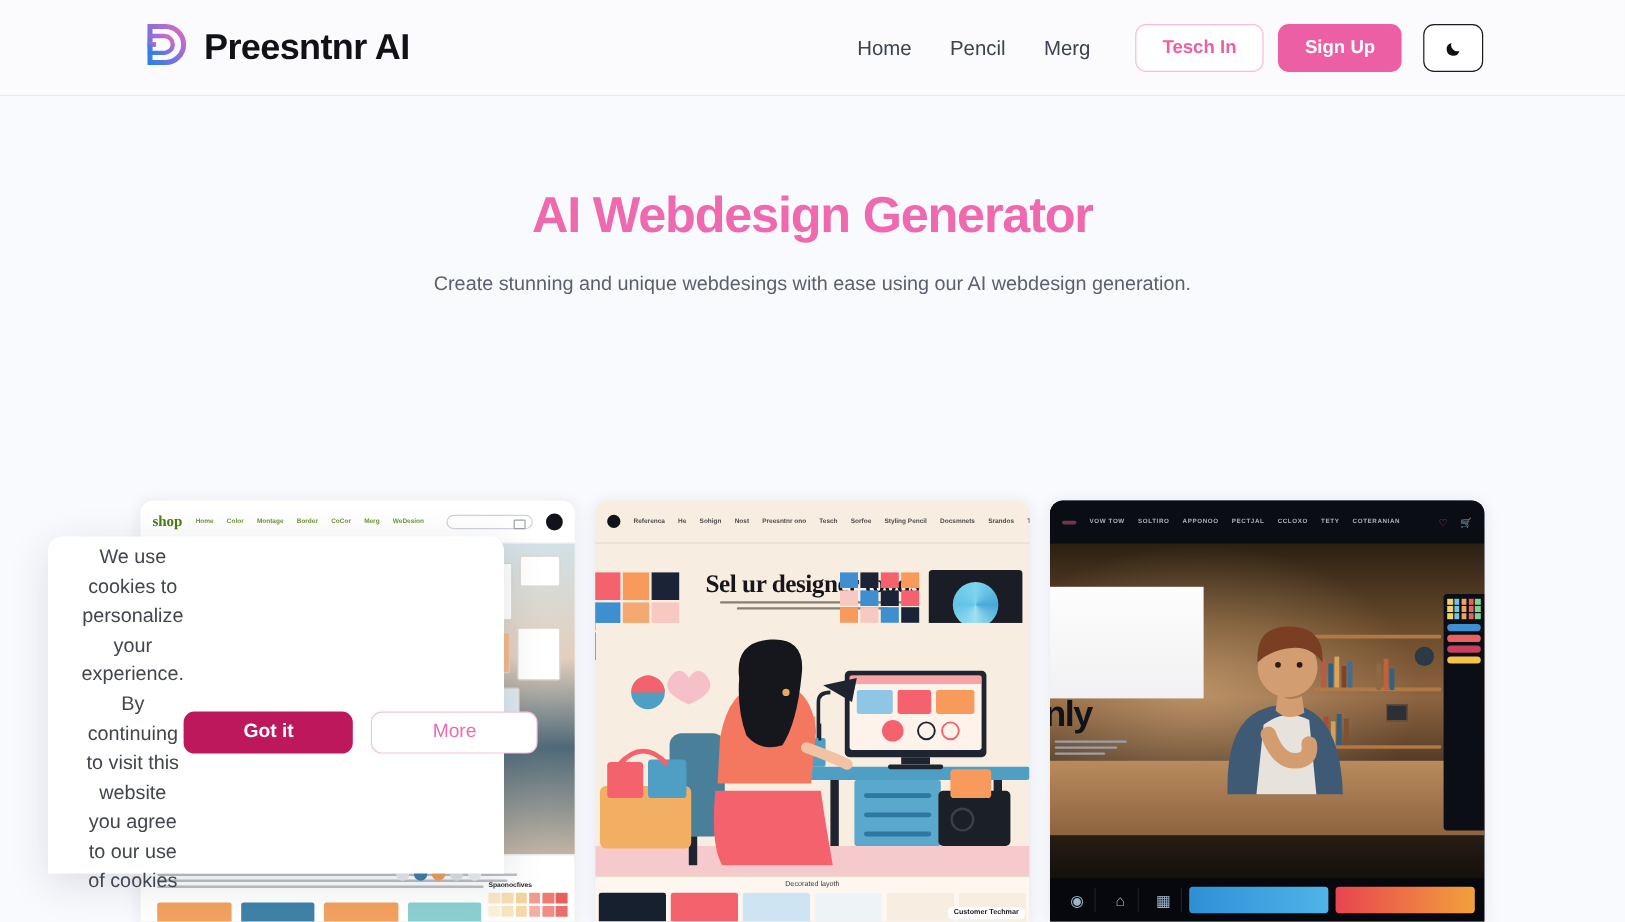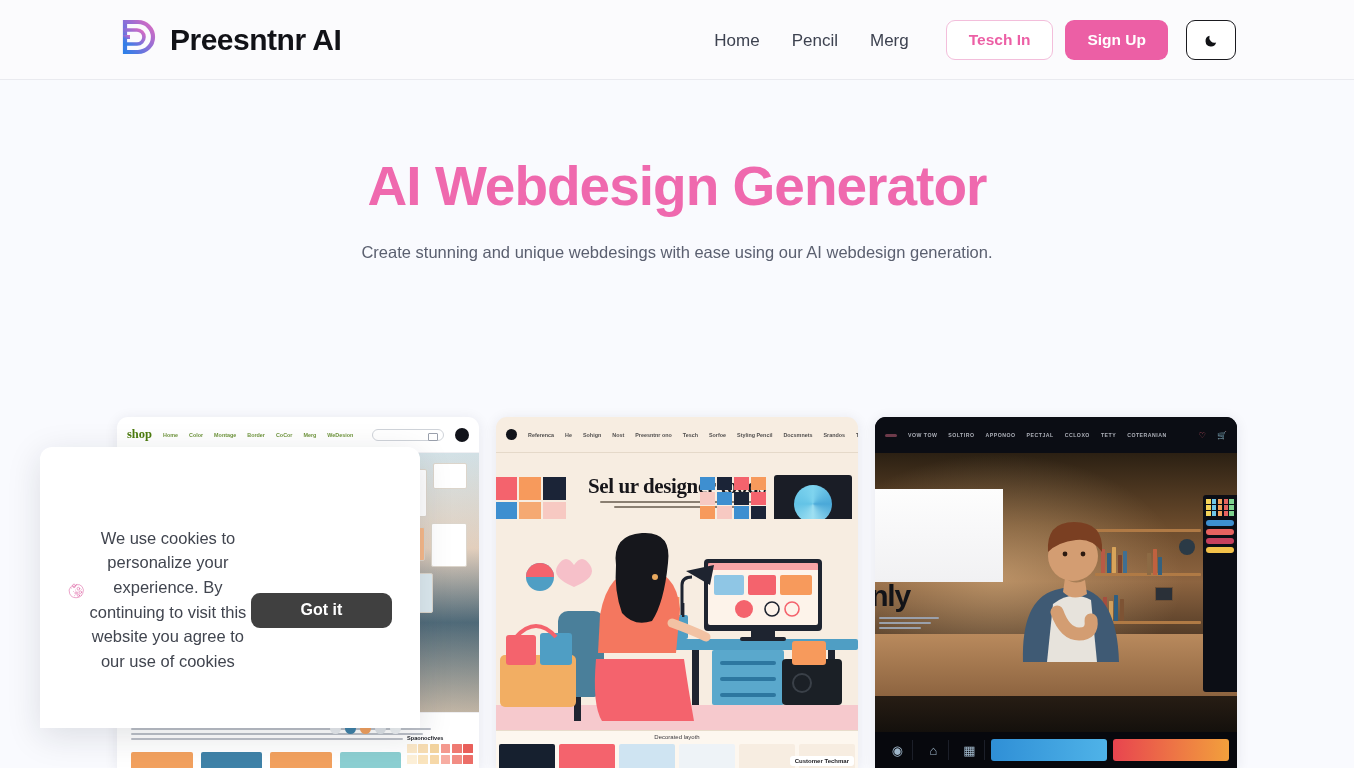--- a/index.html
+++ b/index.html
@@ -58,21 +58,21 @@
     width: 50px; height: 40px; margin-left: 18px;
     background: #ffffff; border: 1.6px solid #1a1a1f;
     border-radius: 9px; display: flex; align-items: center; justify-content: center;
     cursor: pointer;
   }
 
   
   .hero { position: absolute; top: 80px; left: 0; width: 1354px; }
   .hero-title {
     margin-top: 76px; text-align: center;
-    font-size: 55px; font-weight: 700; color: #ef69ae;
+    font-size: 42px; font-weight: 700; color: #ef69ae;
     letter-spacing: -1px; line-height: 1.1;
   }
   .hero-sub {
     margin-top: 24px; text-align: center;
     font-size: 16.5px; color: #5b6070; line-height: 1.4;
   }
   .hero-cta-wrap { margin-top: 39px; text-align: center; }
   .btn-cta {
     display: inline-flex; align-items: center; justify-content: center;
     width: 245px; height: 55px;
@@ -224,21 +224,21 @@
     z-index: 50;
   }
   .cookie-icon { width: 84px; height: 84px; display: block; margin-bottom: 18px; }
   .cookie-text {
     font-size: 16.5px; line-height: 1.49; color: #41454f;
     text-align: center; max-width: 320px;
   }
   .cookie-actions { margin-top: 21px; display: flex; gap: 15px; }
   .btn-gotit {
     width: 141px; height: 35px; border: none; border-radius: 9px;
-    background: #404040; color: #fff; font-size: 16px; font-weight: 700;
+    background: #be185d; color: #fff; font-size: 16px; font-weight: 700;
     cursor: pointer; font-family: "Liberation Sans", sans-serif;
   }
   .btn-more {
     width: 139px; height: 35px; border: 1.3px solid #f3c3dd; border-radius: 9px;
     background: #fff; color: #ee6aac; font-size: 16px; font-weight: 500;
     cursor: pointer; font-family: "Liberation Sans", sans-serif;
   }
 </style>
 </head>
 <body>
@@ -615,14 +615,15 @@
       <circle cx="80" cy="40" r="2.6"></circle>
         <circle cx="79" cy="75" r="2.6"></circle>
       <circle cx="55" cy="50" r="2.2"></circle>
     </g>
   </svg>
 
   <p class="cookie-text">We use cookies to personalize your experience. By continuing to visit this website you agree to our use of cookies</p>
 
   <div class="cookie-actions">
     <button class="btn-gotit">Got it</button>
+    <button class="btn-more">More</button>
   </div>
 </div>
 
 </body></html>

